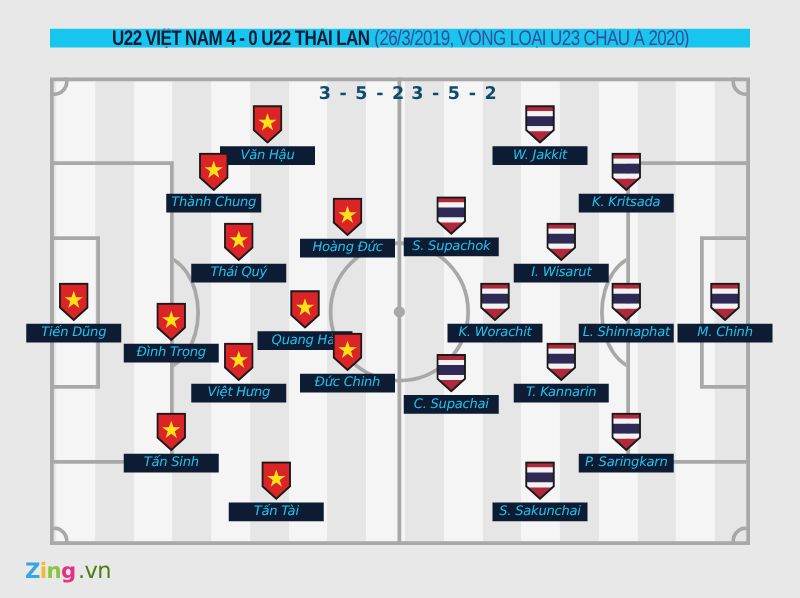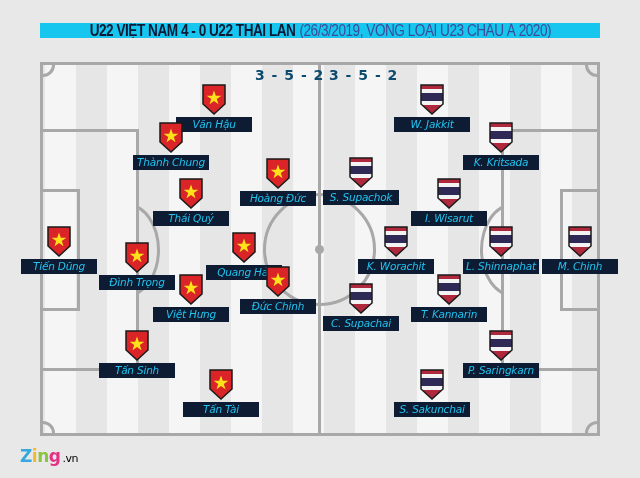--- a/index.html
+++ b/index.html
@@ -41,21 +41,21 @@
     font-family:"DejaVu Sans", sans-serif; font-size:10.5px; line-height:15px;
     text-align:center; white-space:nowrap; overflow:hidden; letter-spacing:-0.2px;
   }
 
   .logo { position:absolute; left:20px; top:446px; font-family:"DejaVu Sans", sans-serif;
     font-size:17px; font-weight:bold; letter-spacing:-0.5px; }
   .logo .z { color:#38a7e0; }
   .logo .i { color:#f0b92e; }
   .logo .n { color:#88c540; }
   .logo .g { color:#e53083; }
-  .logo .vn { color:#000000; font-weight:normal; font-size:11px; margin-left:2px; }
+  .logo .vn { color:#4d7c0f; font-weight:normal; font-size:18px; margin-left:2px; }
 </style>
 </head>
 <body>
 
 <div class="title-bar">
   <span class="title-inner">
     <span class="main2">U22 VIỆT NAM 4 - 0 U22 THÁI LAN</span>
     <span class="sub">(26/3/2019, VÒNG LOẠI U23 CHÂU Á 2020)</span>
   </span>
 </div>

